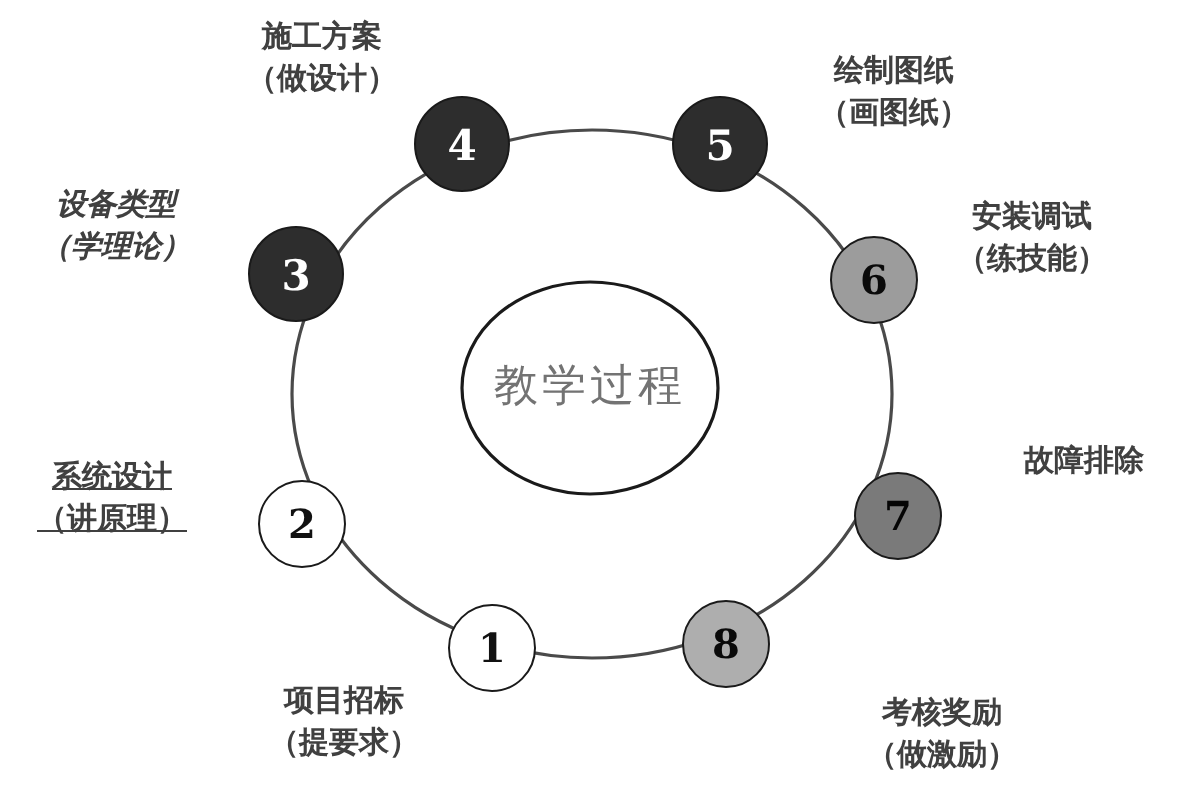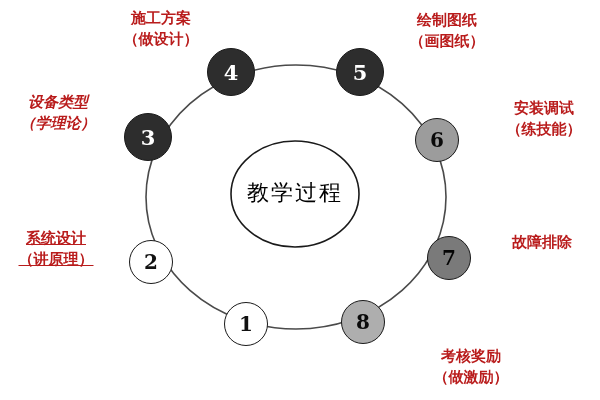--- a/index.html
+++ b/index.html
@@ -24,21 +24,21 @@
   }
   .center-label {
     position: absolute;
     left: 231px;
     top: 178px;
     width: 128px;
     text-align: center;
     font-family: "DejaVu Serif", "Liberation Serif", serif;
     font-size: 22px;
     letter-spacing: 2px;
-    color: #000000;
+    color: #737373;
   }
   .node {
     position: absolute;
     width: 44px;
     height: 44px;
     border: 1px solid #1a1a1a;
     border-radius: 50%;
     display: flex;
     align-items: center;
     justify-content: center;
@@ -60,30 +60,30 @@
   .node-6 { left: 415px; top: 118px; }
   .node-7 { left: 427px; top: 236px; }
   .node-8 { left: 341px; top: 300px; }
   .node-caption {
     position: absolute;
     text-align: center;
     font-family: "DejaVu Serif", "Liberation Serif", serif;
     font-size: 15px;
     font-weight: bold;
     line-height: 21px;
-    color: #b91c1c;
+    color: #404040;
     white-space: nowrap;
   }
   .cap-1 { left: 112px; top: 340px; width: 120px; }
   .cap-2 { left: 0px;   top: 228px; width: 112px; text-decoration: underline; }
   .cap-3 { left: 2px;   top: 92px;  width: 112px; font-style: italic; }
   .cap-4 { left: 100px; top: 8px;   width: 122px; }
-  .cap-5 { left: 386px; top: 10px;   width: 122px; }
-  .cap-6 { left: 488px; top: 98px;  width: 112px; }
-  .cap-7 { left: 486px; top: 220px; width: 112px; margin-top: 12px; }
+  .cap-5 { left: 386px; top: 25px;   width: 122px; }
+  .cap-6 { left: 460px; top: 98px;  width: 112px; }
+  .cap-7 { left: 486px; top: 220px; width: 112px; }
   .cap-8 { left: 410px; top: 346px; width: 122px; }
   .cap-line { display: block; }
 </style>
 </head>
 <body>
 
 <div class="stage">
 
   <svg class="ring-svg" viewBox="0 0 600 400" xmlns="http://www.w3.org/2000/svg">
     <ellipse cx="296" cy="197" rx="150" ry="132" fill="none" stroke="#4a4a4a" stroke-width="1.6"></ellipse>
@@ -110,20 +110,24 @@
   <div class="node node-6" style="background: rgb(156, 156, 156); color: rgb(10, 10, 10);">
     <span>6</span>
   </div>
   <div class="node node-7" style="background: rgb(122, 122, 122); color: rgb(5, 5, 5);">
     <span>7</span>
   </div>
   <div class="node node-8" style="background: rgb(174, 174, 174); color: rgb(10, 10, 10);">
     <span>8</span>
   </div>
 
+  <div class="node-caption cap-1">
+    <span class="cap-line">项目招标</span>
+    <span class="cap-line">（提要求）</span>
+  </div>
   <div class="node-caption cap-2">
     <span class="cap-line">系统设计</span>
     <span class="cap-line">（讲原理）</span>
   </div>
   <div class="node-caption cap-3">
     <span class="cap-line">设备类型</span>
     <span class="cap-line">（学理论）</span>
   </div>
   <div class="node-caption cap-4">
     <span class="cap-line">施工方案</span>

